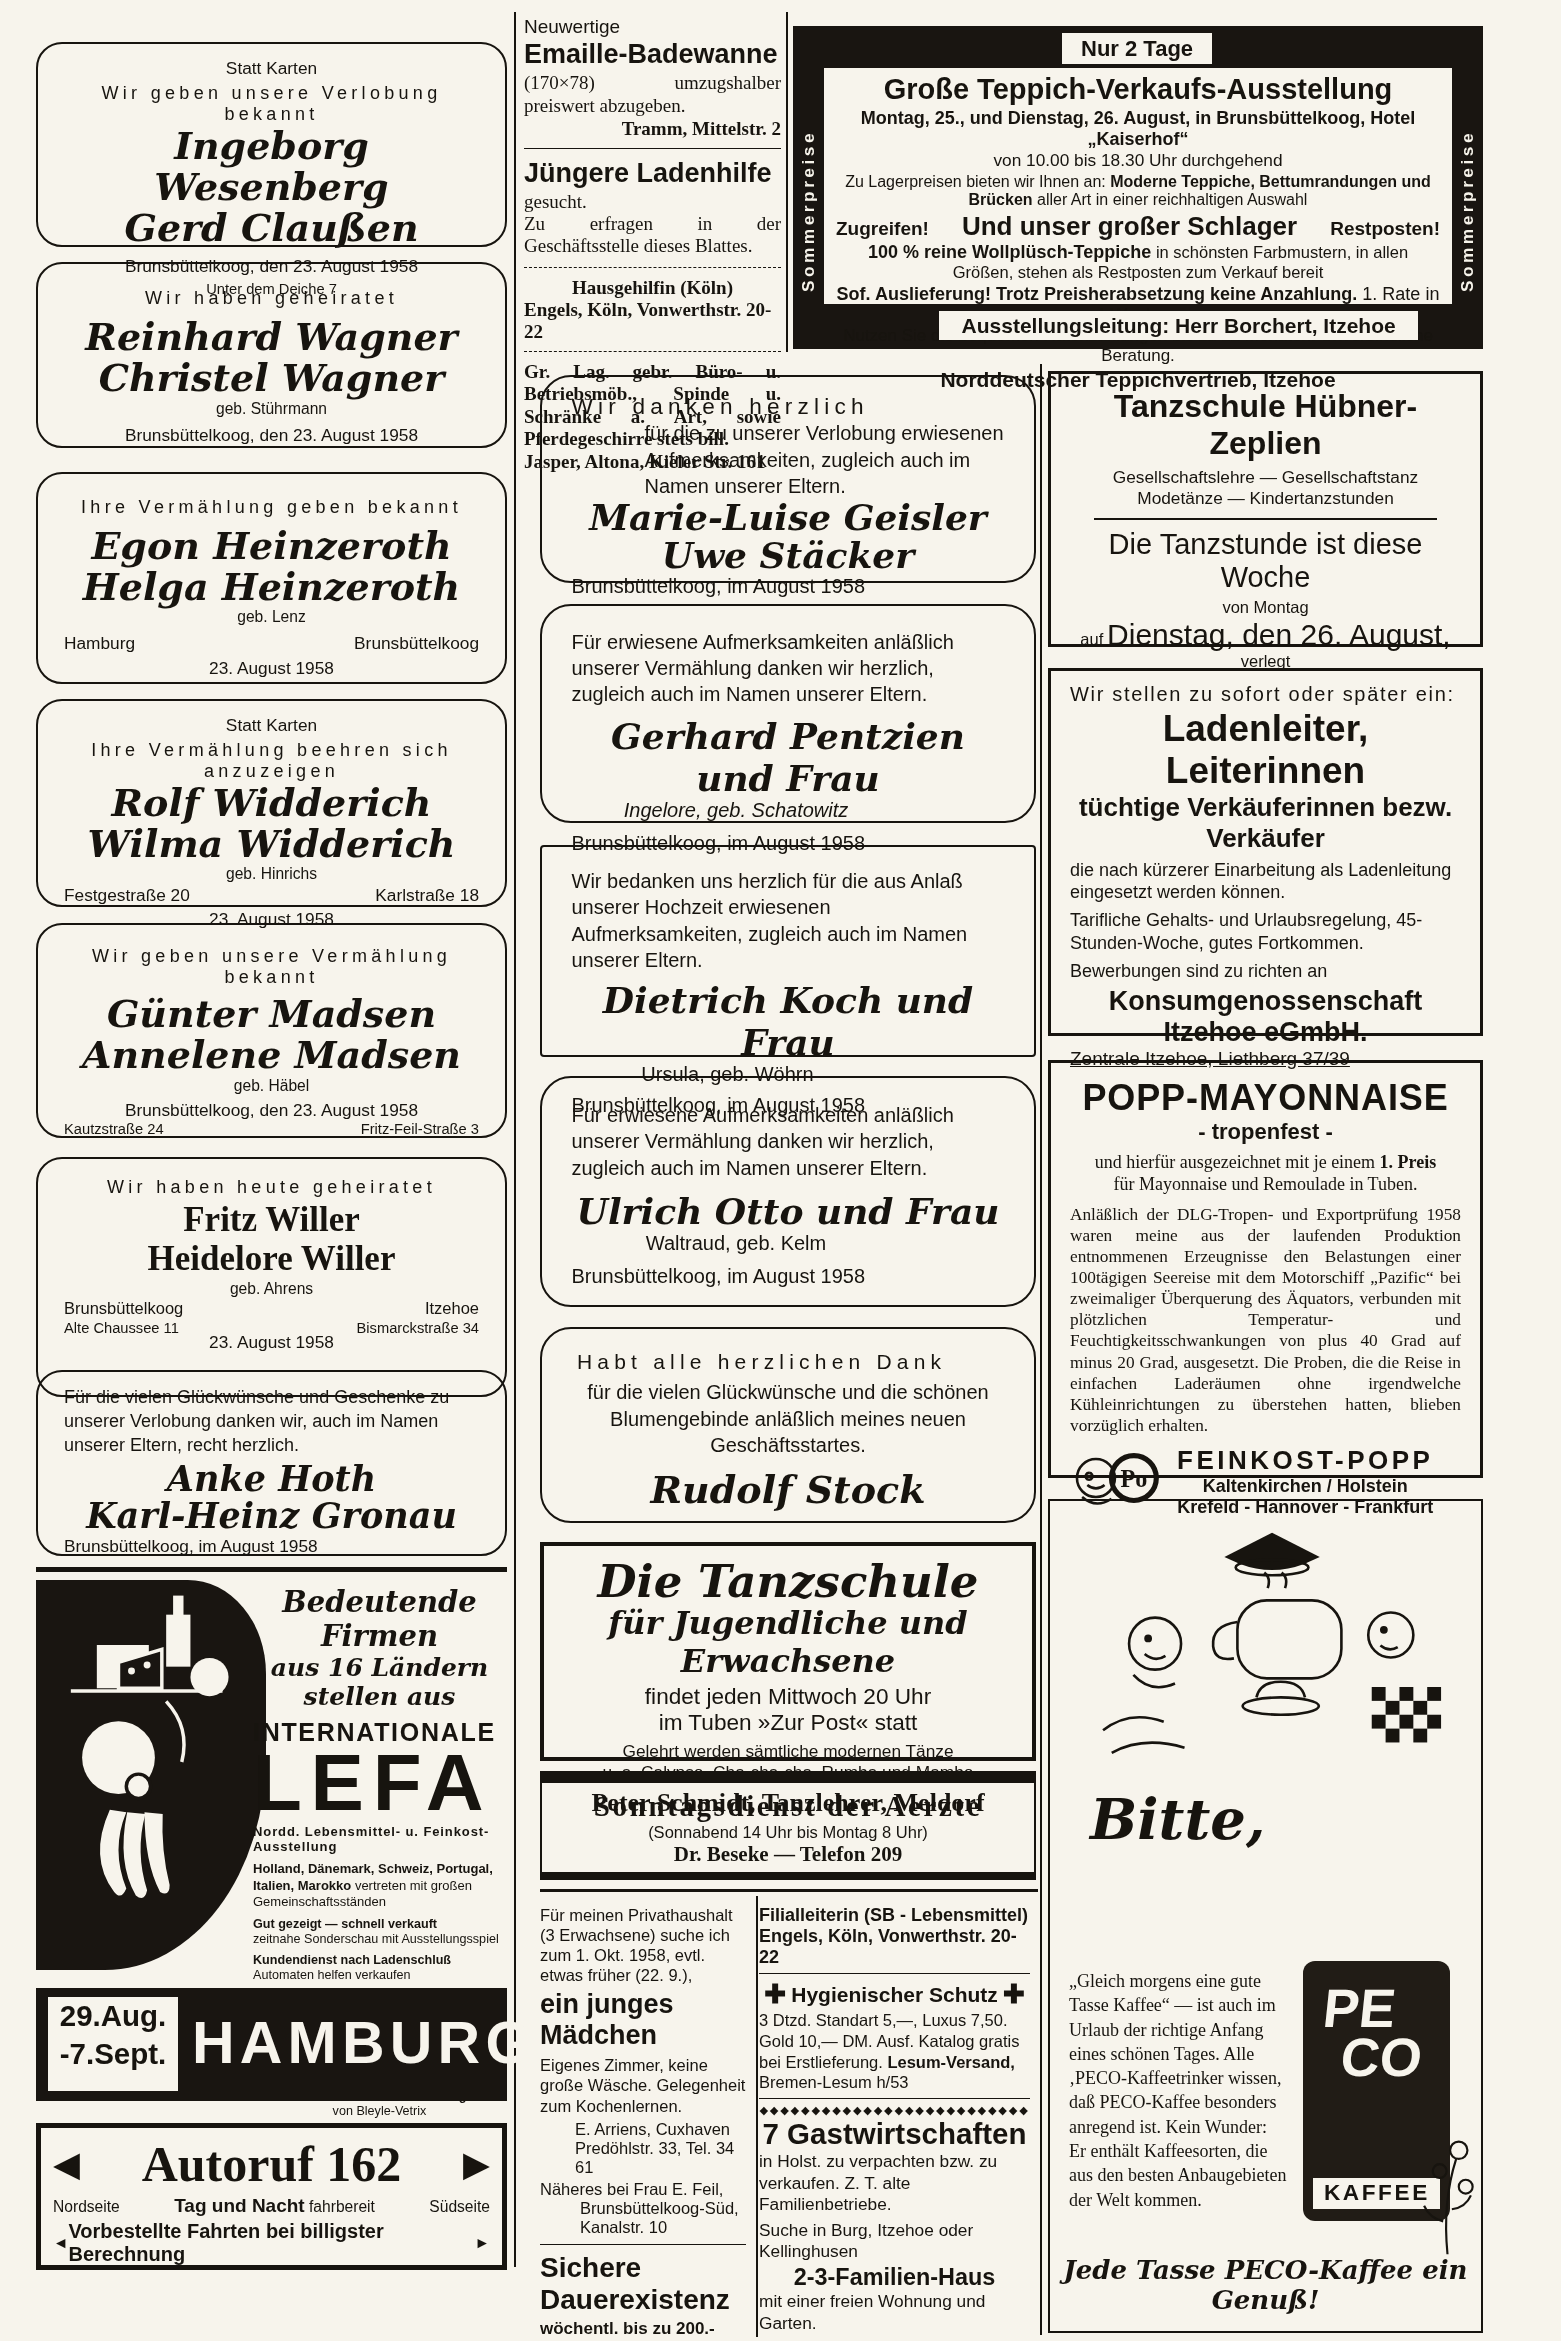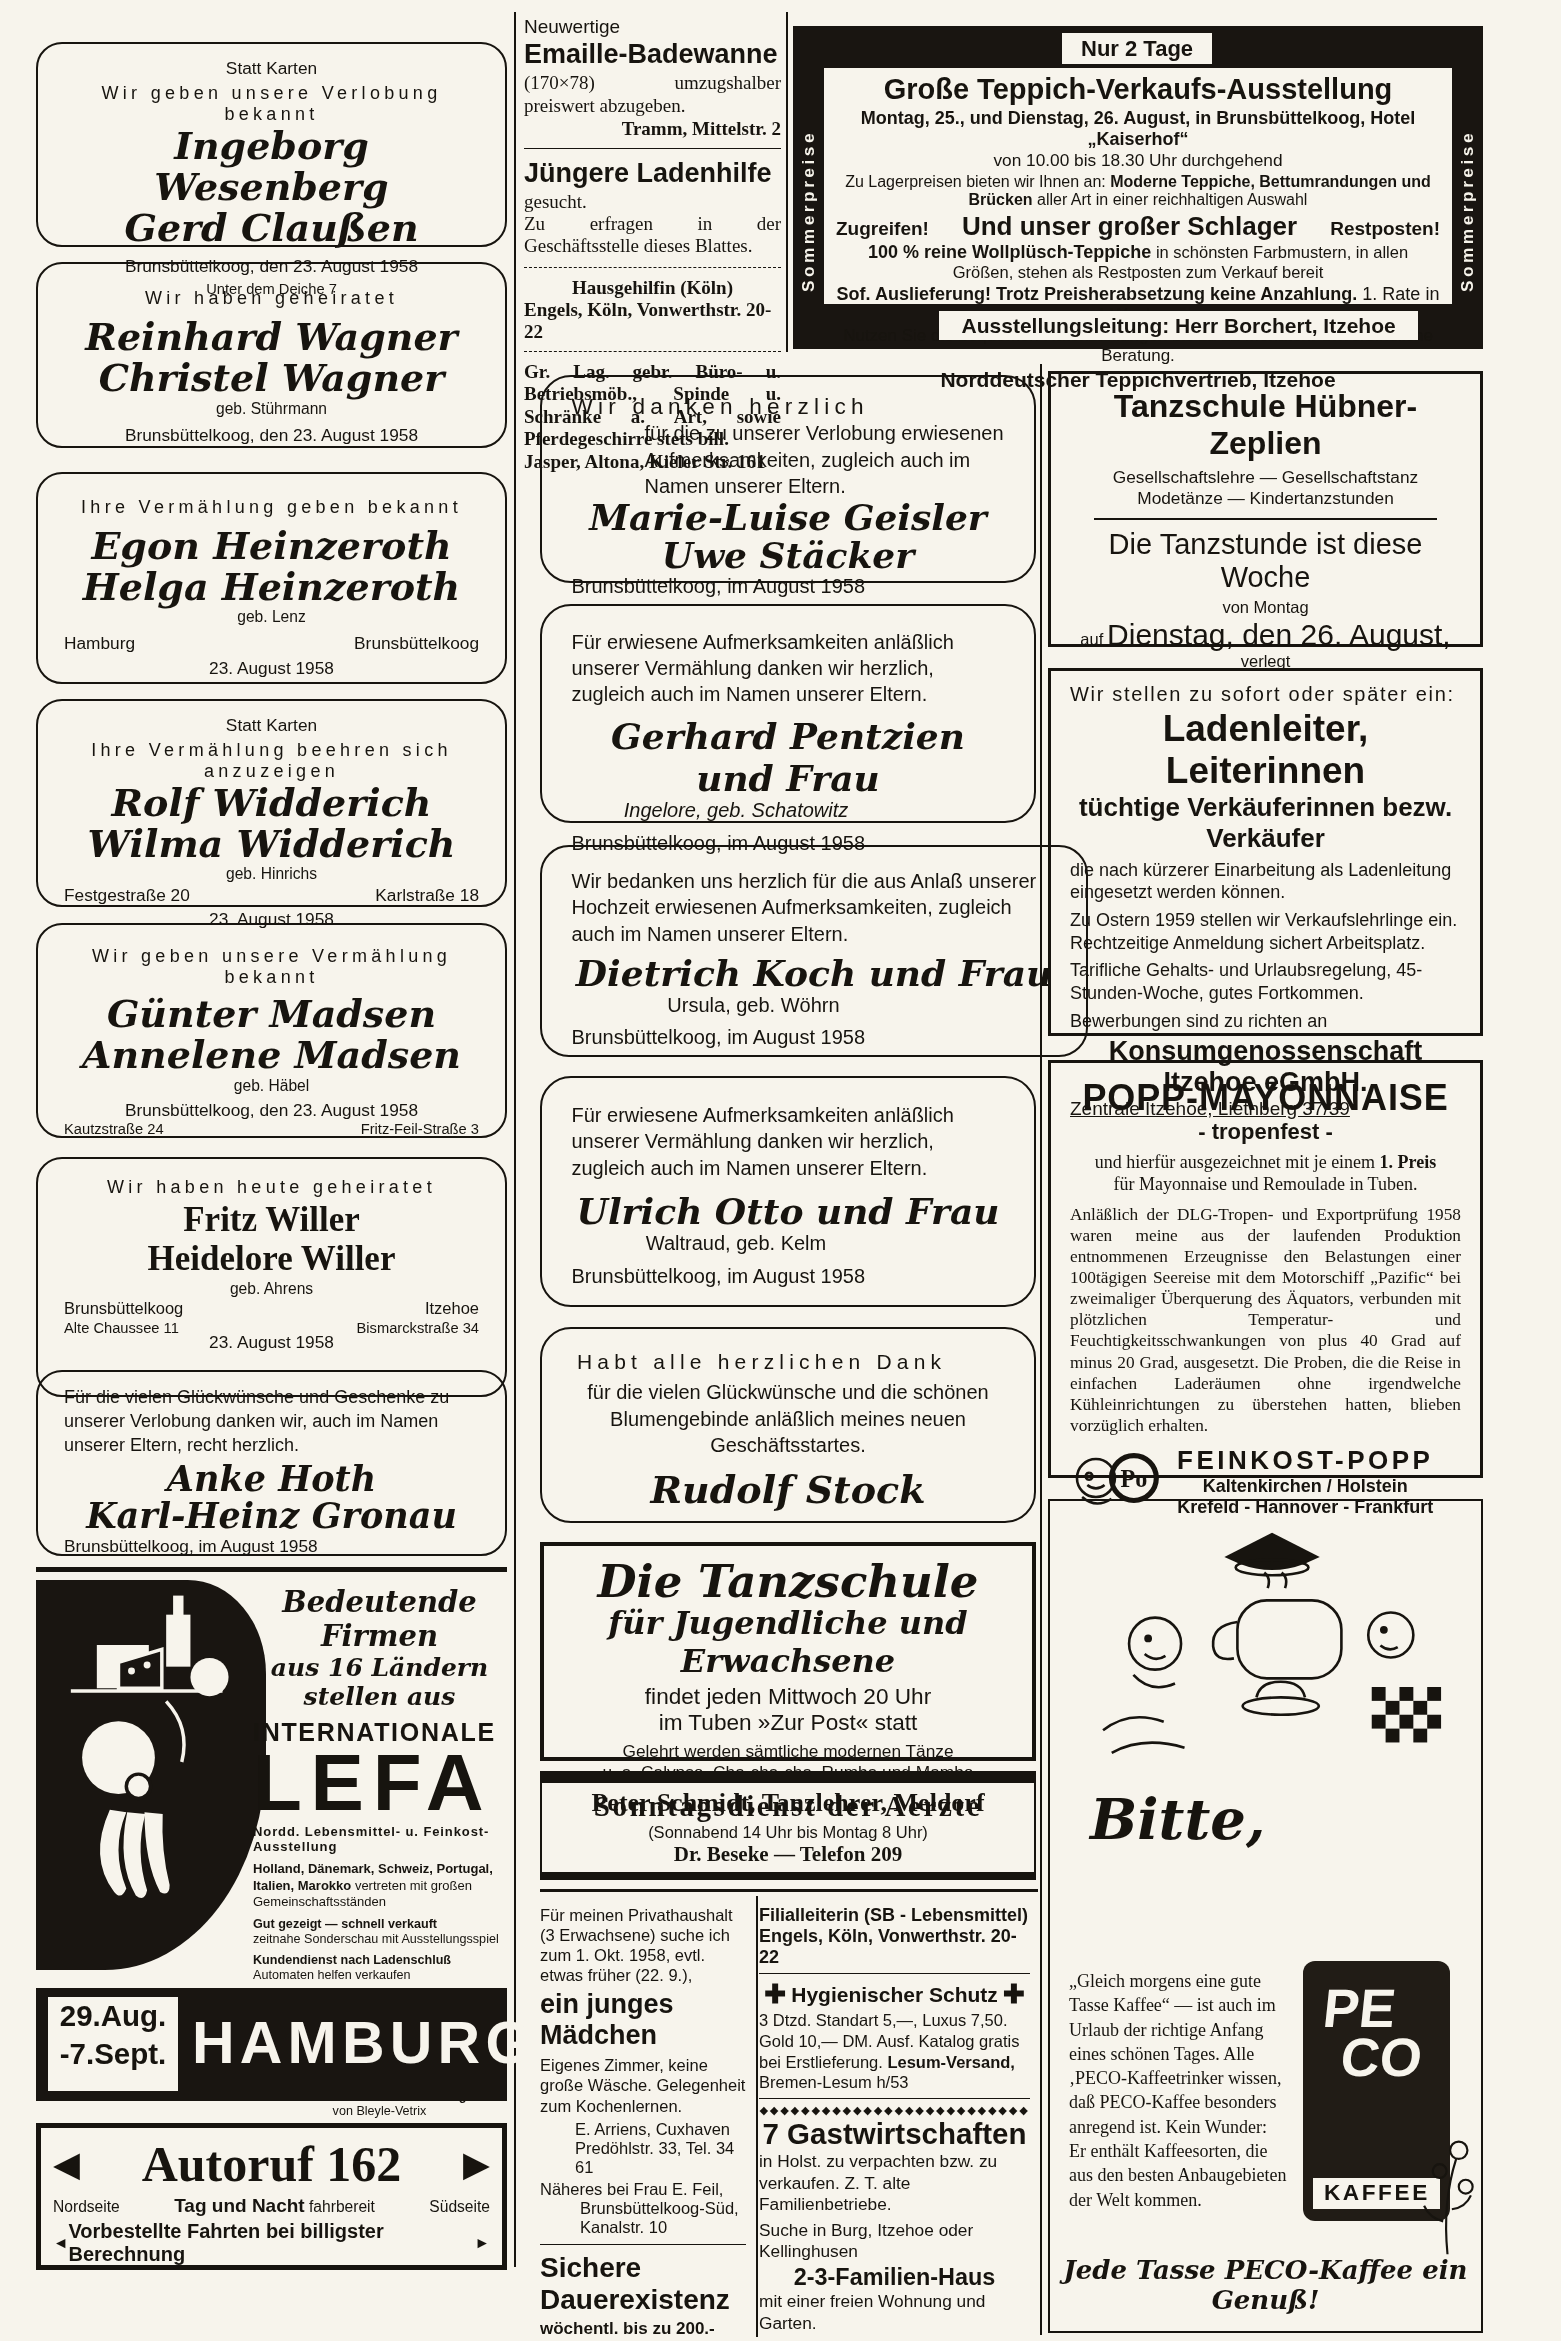--- a/index.html
+++ b/index.html
@@ -258,21 +258,21 @@
     <div class="tfoot">Brunsbüttelkoog, im August 1958</div>
   </div>
 
   <div class="card" style="left:540px;top:604px;width:496px;height:219px;border-radius:31px;padding:22.6px 29.5px;">
     <div class="tbody">Für erwiesene Aufmerksamkeiten anläßlich unserer Vermählung danken wir herzlich, zugleich auch im Namen unserer Eltern.</div>
     <div class="script" style="font-size:36px;text-align:center;margin-top:7px;">Gerhard Pentzien und Frau</div>
     <div class="sans" style="font-size:20px;text-align:center;margin-right:104px;font-style:italic;">Ingelore, geb. Schatowitz</div>
     <div class="tfoot" style="margin-top:10.4px;">Brunsbüttelkoog, im August 1958</div>
   </div>
 
-  <div class="card" style="left:540px;top:845px;width:548px;height:212px;border-radius:29px;padding:21px 29.5px;">
+  <div class="card" style="left:540px;top:845px;width:496px;height:212px;border-radius:4px;padding:21px 29.5px;">
     <div class="tbody">Wir bedanken uns herzlich für die aus Anlaß unserer Hochzeit erwiesenen Aufmerksamkeiten, zugleich auch im Namen unserer Eltern.</div>
     <div class="script" style="font-size:36px;text-align:center;margin-top:5.2px;">Dietrich Koch und Frau</div>
     <div class="sans" style="font-size:20px;text-align:center;margin-right:121px;">Ursula, geb. Wöhrn</div>
     <div class="tfoot" style="margin-top:8.7px;">Brunsbüttelkoog, im August 1958</div>
   </div>
 
   <div class="card" style="left:540px;top:1076px;width:496px;height:231px;border-radius:31px;padding:24px 29.5px;">
     <div class="tbody">Für erwiesene Aufmerksamkeiten anläßlich unserer Vermählung danken wir herzlich, zugleich auch im Namen unserer Eltern.</div>
     <div class="script" style="font-size:36px;text-align:center;margin-top:8.7px;">Ulrich Otto und Frau</div>
     <div class="sans" style="font-size:20px;text-align:center;margin-right:104px;">Waltraud, geb. Kelm</div>
@@ -352,21 +352,20 @@
       <span style="font-size:30px;">Dienstag, den 26. August,</span>
       <span style="font-size:16.5px;">verlegt</span>
     </div>
   </div>
 
   <div class="abs" style="left:1048px;top:668px;width:435px;height:368px;border:3.5px solid #17140f;padding:12px 19px;">
     <div class="sans" style="font-size:20px;letter-spacing:1.7px;">Wir stellen zu sofort oder später ein:</div>
     <div class="sans b" style="font-size:37px;text-align:center;margin-top:1.7px;">Ladenleiter, Leiterinnen</div>
     <div class="sans b" style="font-size:26px;text-align:center;">tüchtige Verkäuferinnen bezw. Verkäufer</div>
     <div class="sans" style="font-size:18px;line-height:1.25;margin-top:5.2px;">die nach kürzerer Einarbeitung als Ladenleitung eingesetzt werden können.</div>
-    <div class="sans" style="font-size:18px;line-height:1.25;margin-top:5.2px;">Zu Ostern 1959 stellen wir Verkaufslehrlinge ein. Rechtzeitige Anmeldung sichert Arbeitsplatz.</div>
     <div class="sans" style="font-size:18px;line-height:1.25;margin-top:5.2px;">Tarifliche Gehalts- und Urlaubsregelung, 45-Stunden-Woche, gutes Fortkommen.</div>
     <div class="sans" style="font-size:18px;margin-top:7px;">Bewerbungen sind zu richten an</div>
     <div class="sans b" style="font-size:27px;text-align:center;margin-top:3.5px;">Konsumgenossenschaft Itzehoe eGmbH.</div>
     <div class="sans" style="font-size:19px;text-align:left;text-decoration:underline;">Zentrale Itzehoe, Liethberg 37/39</div>
   </div>
 
   <div class="abs" style="left:1048px;top:1060px;width:435px;height:418px;border:3.5px solid #17140f;padding:14px 19px;">
     <div class="sans b" style="font-size:36px;text-align:center;letter-spacing:0.9px;">POPP-MAYONNAISE</div>
     <div class="sans b" style="font-size:22px;text-align:center;">- tropenfest -</div>
     <div style="font-size:18px;text-align:center;margin-top:7px;line-height:1.2;">

